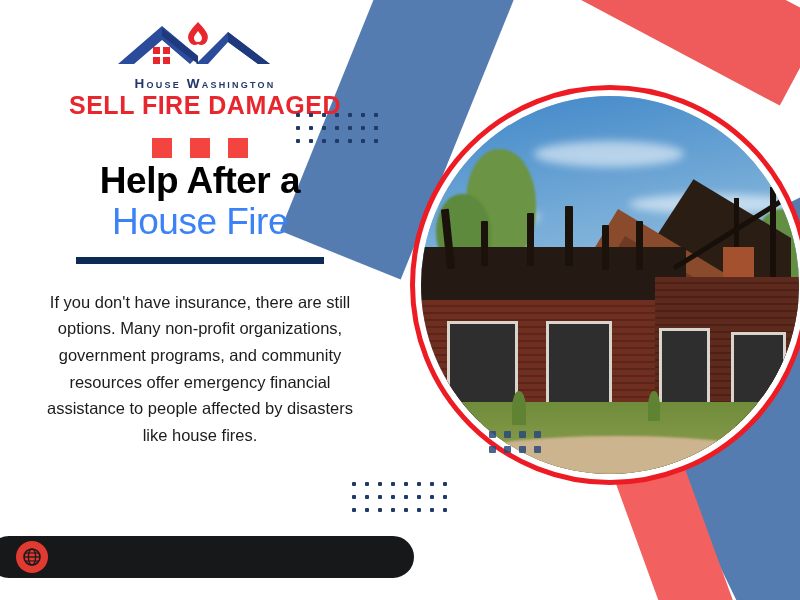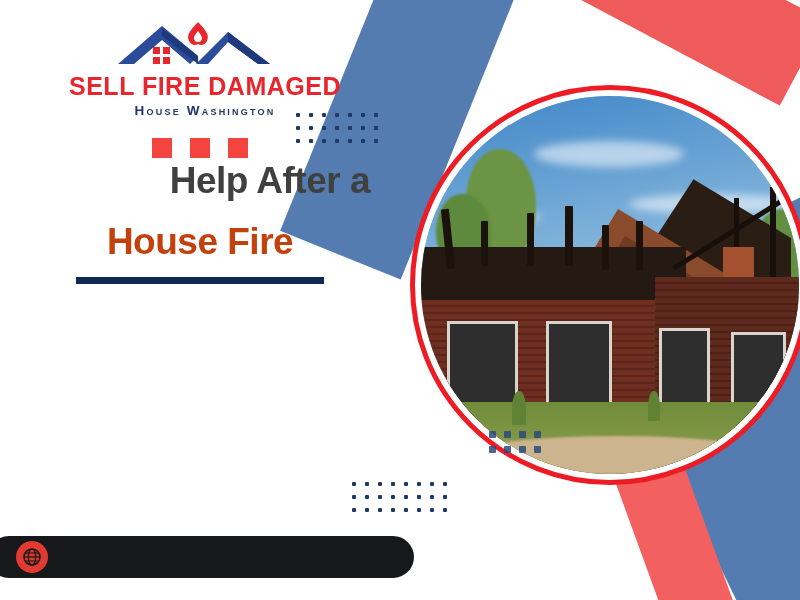--- a/index.html
+++ b/index.html
@@ -138,24 +138,24 @@
     margin-top:5px;line-height:1;font-variant:small-caps;
     font-family:"Liberation Sans",sans-serif;
   }
 
   
   #squares{position:absolute;left:152px;top:138px;display:flex;gap:18px;}
   .sq{width:20px;height:20px;background:#f4443f;}
 
   
   #heading{position:absolute;left:30px;top:160px;width:340px;text-align:center;}
-  #head-l1{color:#404040;font-size:37px;font-weight:bold;line-height:1.12;
-    letter-spacing:-.5px;text-align:right;}
-  #head-l2{color:#c2410c;font-size:37px;font-weight:bold;line-height:1.12;
-    letter-spacing:-.5px;margin-top:20px;}
+  #head-l1{color:#000000;font-size:37px;font-weight:bold;line-height:1.12;
+    letter-spacing:-.5px;}
+  #head-l2{color:#3b82f6;font-size:37px;font-weight:normal;line-height:1.12;
+    letter-spacing:-.5px;}
   #head-rule{width:248px;height:7px;background:#0d2murky;}
   #head-rule{width:248px;height:7px;background:#0d2a52;margin:14px auto 0;}
 
   
   #body-copy{
     position:absolute;left:40px;top:272px;width:320px;
     text-align:center;color:#1c1c1c;
     font-size:16.5px;line-height:1.62;
     font-family:"Liberation Sans",sans-serif;
   }
@@ -251,22 +251,22 @@
       <path d="M86 46 L118 14 L160 46 L148 46 L118 24 L98 46 Z" fill="#2b4b9b"></path>
       <path d="M52 10 L88 38 L88 46 L52 18 Z" fill="#1f3a7c"></path>
       <path d="M118 14 L160 46 L148 46 L118 24 Z" fill="#1f3a7c"></path>
       <path d="M88 4 C95 12 100 16 97 23 C95 27 91 28 88 26 C85 28 81 27 79 23 C76 16 81 12 88 4 Z" fill="#e8262d"></path>
       <path d="M88 13 C91 17 93 19 91.5 22 C90.5 24 88.8 24.4 88 23.4 C87.2 24.4 85.5 24 84.5 22 C83 19 85 17 88 13 Z" fill="#ffffff"></path>
       <rect x="43" y="29" width="7" height="7" fill="#e8262d"></rect>
       <rect x="53" y="29" width="7" height="7" fill="#e8262d"></rect>
       <rect x="43" y="39" width="7" height="7" fill="#e8262d"></rect>
       <rect x="53" y="39" width="7" height="7" fill="#e8262d"></rect>
     </svg>
+    <div id="logo-line2">House Washington</div>
     <div id="logo-line1">SELL FIRE DAMAGED</div>
-    <div id="logo-line2">House Washington</div>
   </div>
 
   <div class="dotgrid" id="dots-top">
     <div class="dot"></div>
       <div class="dot"></div>
       <div class="dot"></div>
       <div class="dot"></div>
       <div class="dot"></div>
       <div class="dot"></div>
       <div class="dot"></div>
@@ -291,20 +291,21 @@
     <div class="sq"></div>
     <div class="sq"></div>
   </div>
 
   <div id="heading">
     <div id="head-l1">Help After a</div>
     <div id="head-l2">House Fire</div>
     <div id="head-rule"></div>
   </div>
 
+  <p id="body-copy">If you don't have insurance, there are still options. Many non-profit organizations, government programs, and community resources offer emergency financial assistance to people affected by disasters like house fires.</p>
 
   <div class="dotgrid" id="dots-bottom">
     <div class="dot"></div>
       <div class="dot"></div>
       <div class="dot"></div>
       <div class="dot"></div>
       <div class="dot"></div>
       <div class="dot"></div>
       <div class="dot"></div>
       <div class="dot"></div>

